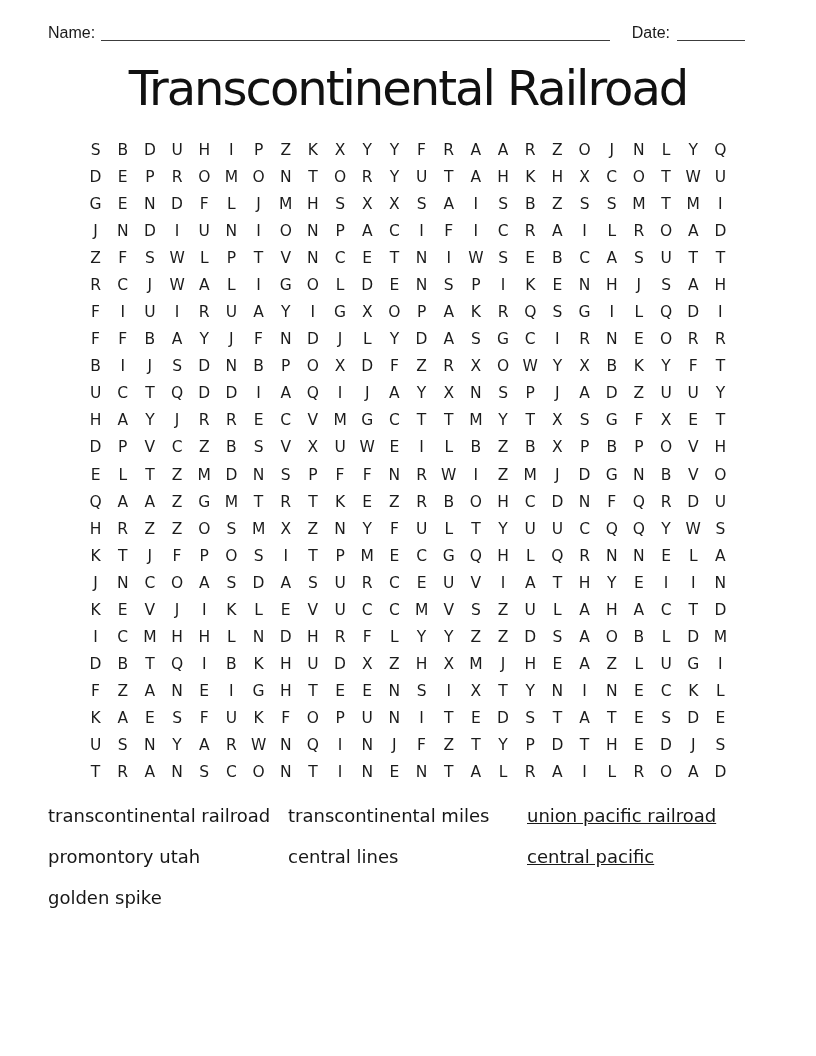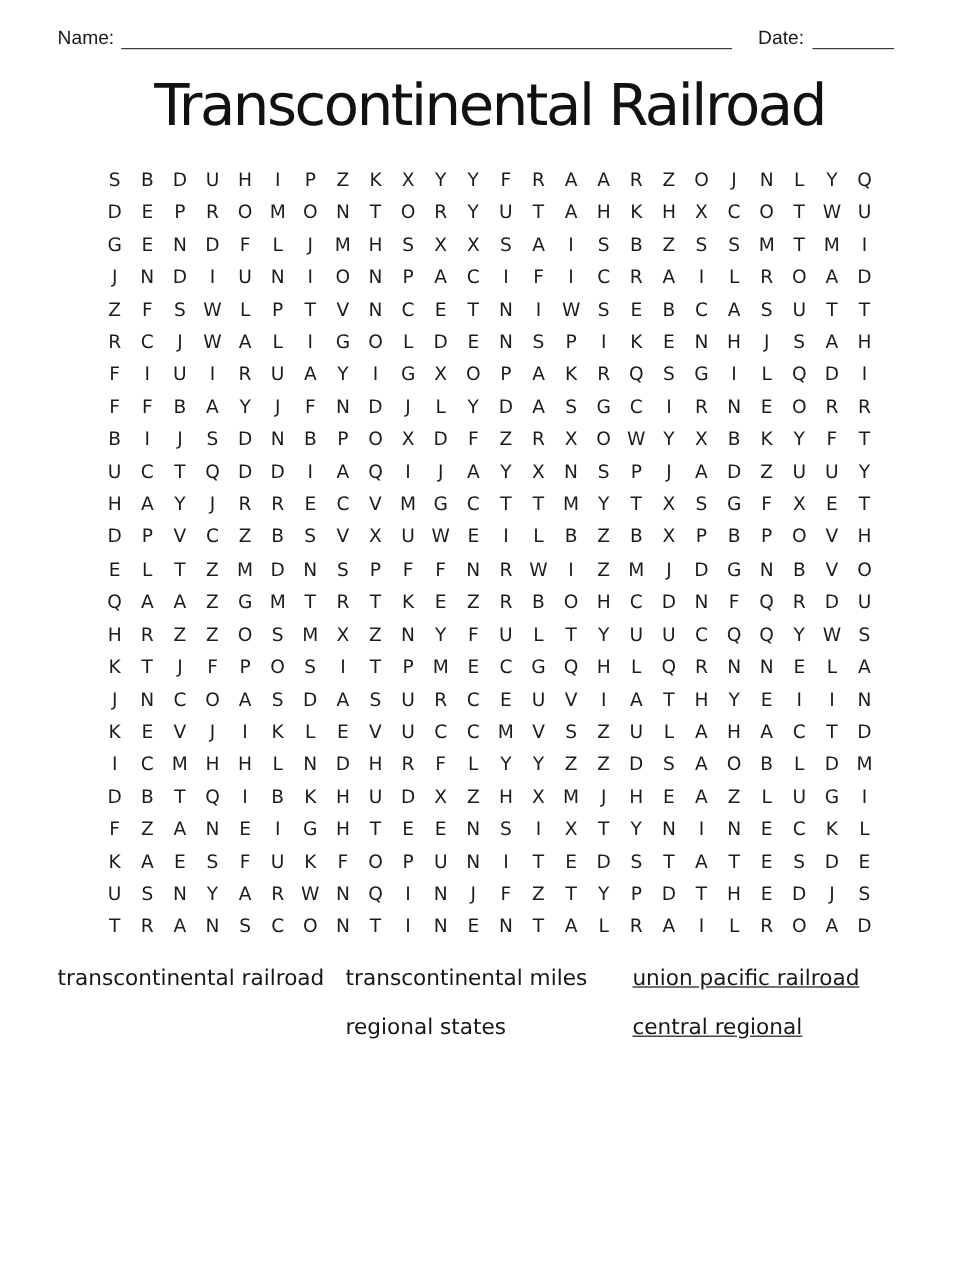--- a/index.html
+++ b/index.html
@@ -685,24 +685,26 @@
       <span>L</span>
       <span>R</span>
       <span>O</span>
       <span>A</span>
       <span>D</span>
     </div>
 
   <div class="words">
     <div class="word-col word-col-1">
         <div class="word">transcontinental railroad</div>
+        <div class="word">promontory utah</div>
+        <div class="word">golden spike</div>
       </div>
     <div class="word-col word-col-2">
         <div class="word">transcontinental miles</div>
-        <div class="word">regional states</div>
+        <div class="word">central lines</div>
       </div>
     <div class="word-col word-col-3">
         <div class="word">union pacific railroad</div>
-        <div class="word">central regional</div>
+        <div class="word">central pacific</div>
       </div>
   </div>
 
 </div>
 
 </body></html>

